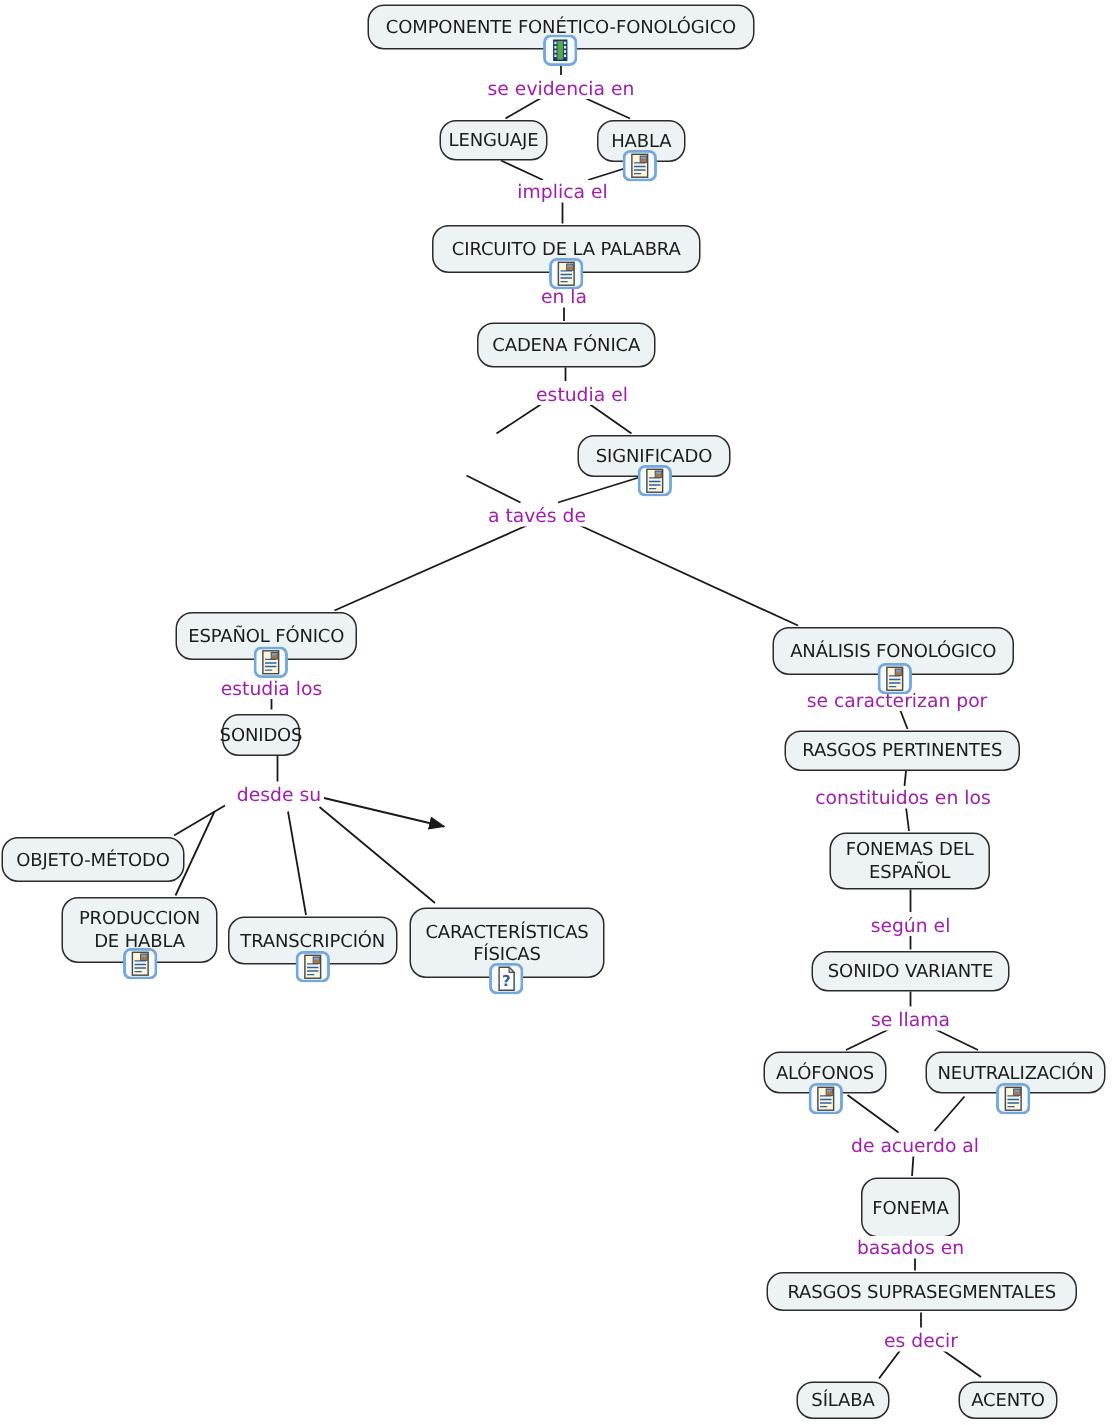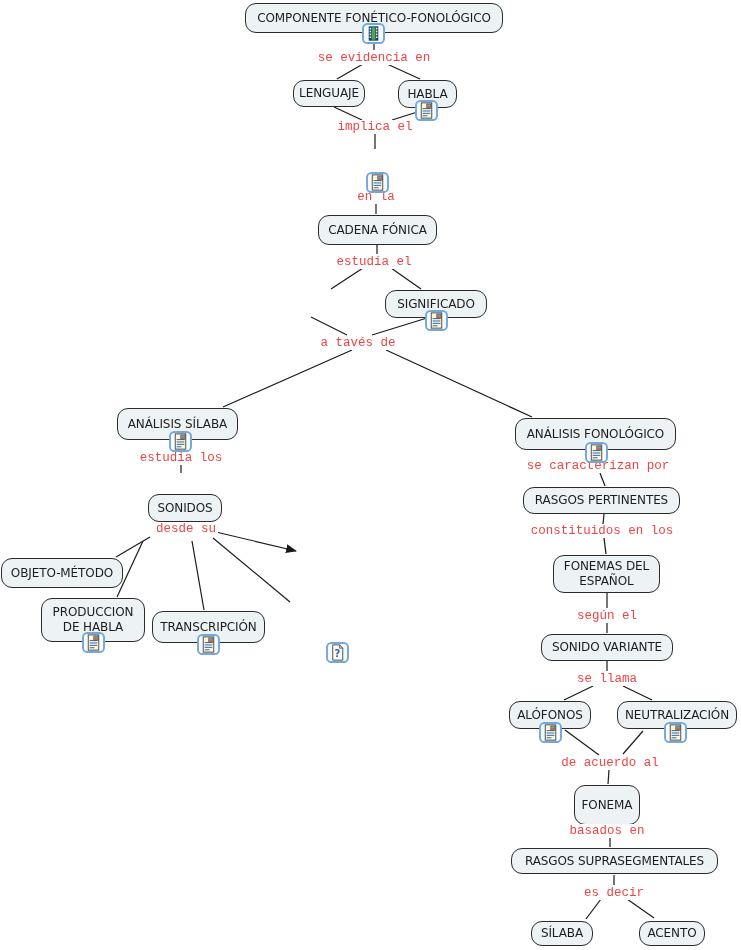--- a/index.html
+++ b/index.html
@@ -9,21 +9,21 @@
   .lines { position:absolute; left:0; top:0; z-index:0; }
   .node {
     position:absolute; z-index:1;
     display:flex; align-items:center; justify-content:center;
     text-align:center; padding:2px 4px;
     background:#edf3f5; border:1.4px solid #2b2b2b; border-radius:11px;
     color:#1c1c1c; font-size:12px; letter-spacing:-0.1px; line-height:1.25;
   }
   .phrase {
     position:absolute; z-index:2; transform:translateX(-50%);
-    white-space:nowrap; font-size:12.5px; color:#ef4444; background:#ffffff; padding:0 2px;font-family:Liberation Mono, monospace;
+    white-space:nowrap; font-size:12.5px; color:#a21caf; background:#ffffff; padding:0 2px;
   }
   .icon { position:absolute; z-index:3; width:23px; height:21px; cursor:pointer; }
   .icon svg { display:block; width:100%; height:100%; }
 </style>
 </head>
 <body>
 
 <svg width="0" height="0" style="position:absolute" aria-hidden="true">
   <defs>
     <symbol id="ic-video" viewBox="0 0 24 22">
@@ -116,40 +116,46 @@
 
   <div class="node" style="left:245px;top:3px;width:258px;height:30px">
       <span>COMPONENTE FONÉTICO-FONOLÓGICO</span>
     </div>
   <div class="node" style="left:293px;top:80px;width:72px;height:27px">
       <span>LENGUAJE</span>
     </div>
   <div class="node" style="left:398px;top:80px;width:59px;height:28px">
       <span>HABLA</span>
     </div>
+  <div class="node" style="left:288px;top:150px;width:179px;height:32px">
+      <span>CIRCUITO DE LA PALABRA</span>
+    </div>
   <div class="node" style="left:318px;top:215px;width:119px;height:30px">
       <span>CADENA FÓNICA</span>
     </div>
   <div class="node" style="left:385px;top:290px;width:102px;height:28px">
       <span>SIGNIFICADO</span>
     </div>
   <div class="node" style="left:117px;top:408px;width:121px;height:32px">
-      <span>ANÁLISIS SÍLABA</span>
-    </div>
-  <div class="node" style="left:148px;top:494px;width:74px;height:28px">
+      <span>ESPAÑOL FÓNICO</span>
+    </div>
+  <div class="node" style="left:148px;top:476px;width:52px;height:28px">
       <span>SONIDOS</span>
     </div>
   <div class="node" style="left:1px;top:558px;width:122px;height:30px">
       <span>OBJETO-MÉTODO</span>
     </div>
   <div class="node" style="left:41px;top:598px;width:104px;height:44px">
       <span>PRODUCCION DE HABLA</span>
     </div>
   <div class="node" style="left:152px;top:611px;width:113px;height:32px">
       <span>TRANSCRIPCIÓN</span>
+    </div>
+  <div class="node" style="left:273px;top:605px;width:130px;height:47px">
+      <span>CARACTERÍSTICAS FÍSICAS</span>
     </div>
   <div class="node" style="left:515px;top:418px;width:161px;height:32px">
       <span>ANÁLISIS FONOLÓGICO</span>
     </div>
   <div class="node" style="left:523px;top:487px;width:157px;height:27px">
       <span>RASGOS PERTINENTES</span>
     </div>
   <div class="node" style="left:553px;top:555px;width:107px;height:38px">
       <span>FONEMAS DEL ESPAÑOL</span>
     </div>
@@ -171,21 +177,21 @@
   <div class="node" style="left:531px;top:921px;width:62px;height:25px">
       <span>SÍLABA</span>
     </div>
   <div class="node" style="left:639px;top:921px;width:66px;height:25px">
       <span>ACENTO</span>
     </div>
 
   <div class="phrase" style="left:374px;top:51px">se evidencia en</div>
   <div class="phrase" style="left:375px;top:120px">implica el</div>
   <div class="phrase" style="left:376px;top:190px">en la</div>
-  <div class="phrase" style="left:374px;top:255px">estudia el</div>
+  <div class="phrase" style="left:388px;top:255px">estudia el</div>
   <div class="phrase" style="left:358px;top:336px">a tavés de</div>
   <div class="phrase" style="left:181px;top:451px">estudia los</div>
   <div class="phrase" style="left:186px;top:522px">desde su</div>
   <div class="phrase" style="left:598px;top:459px">se caracterizan por</div>
   <div class="phrase" style="left:602px;top:524px">constituidos en los</div>
   <div class="phrase" style="left:607px;top:609px">según el</div>
   <div class="phrase" style="left:607px;top:672px">se llama</div>
   <div class="phrase" style="left:610px;top:756px">de acuerdo al</div>
   <div class="phrase" style="left:607px;top:824px">basados en</div>
   <div class="phrase" style="left:614px;top:886px">es decir</div>

